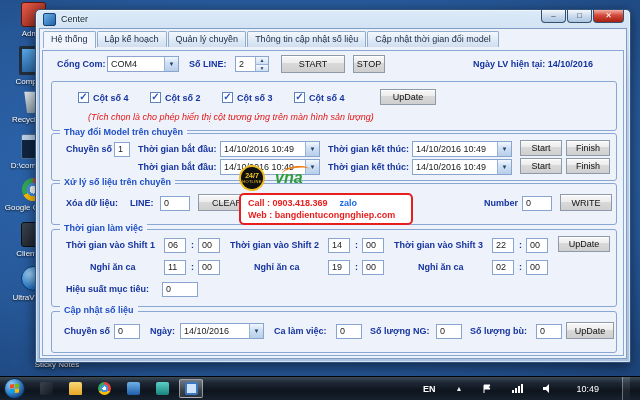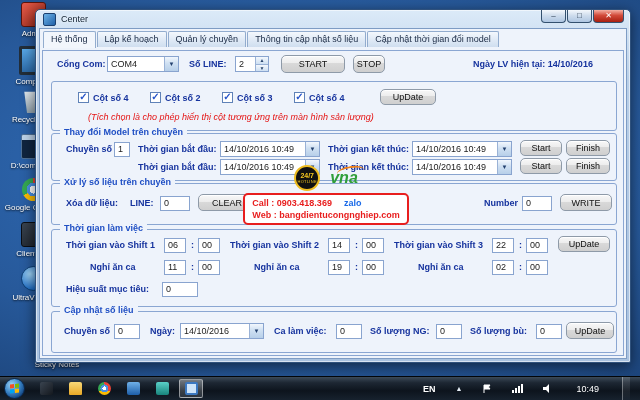--- a/index.html
+++ b/index.html
@@ -46,21 +46,21 @@
   .tab{font-size:9px;padding:2px 7px 3px;color:#1a2a44;white-space:nowrap;
     background:linear-gradient(#f4f8fd,#dde8f5 60%,#cfdeef);
     border:1px solid #92acce;border-bottom:none;border-radius:2px 2px 0 0;}
   .tab.active{background:#f2f6fc;position:relative;z-index:3;margin-bottom:-1px;padding-bottom:4px;}
   .page{position:absolute;left:2px;right:2px;top:21px;bottom:2px;border:1px solid #8aa6d2;
     background:#eef3fb;}
 
   
   .lbl{position:absolute;font-size:9px;font-weight:bold;color:#16339e;white-space:nowrap;text-align:center;}
   .btn{position:absolute;height:18px;box-sizing:border-box;display:flex;align-items:center;
-    justify-content:center;font-size:9px;color:#111;border:1px solid #8e9aa8;border-radius:5px;
+    justify-content:center;font-size:9px;color:#111;border:1px solid #8e9aa8;border-radius:0;
     background:linear-gradient(#f8f8f8,#ececec 45%,#d9d9d9 46%,#cfcfcf);
     box-shadow:inset 0 1px 0 #fff;white-space:nowrap;cursor:default;}
   .txt{position:absolute;box-sizing:border-box;height:15px;background:#fff;border:1px solid #89a4cf;
     font-size:9px;color:#222;line-height:13px;padding:0 3px;white-space:nowrap;overflow:hidden;}
   .combo,.dtp,.spinbox{position:absolute;box-sizing:border-box;height:16px;background:#fff;
     border:1px solid #89a4cf;display:flex;align-items:stretch;overflow:hidden;}
   .cv{flex:1;font-size:9px;color:#222;padding:0 3px;line-height:14px;white-space:nowrap;overflow:hidden;}
   .dd{width:13px;flex:none;display:flex;align-items:center;justify-content:center;font-size:6px;
     color:#23406e;background:linear-gradient(#f2f7fd,#cfe0f2 45%,#b7cfe9);border-left:1px solid #9ab2d6;}
   .sp{width:12px;flex:none;display:flex;flex-direction:column;border-left:1px solid #9ab2d6;}
@@ -73,21 +73,21 @@
     font-weight:bold;color:#1f4fc4;white-space:nowrap;}
   .cbx{position:absolute;display:flex;align-items:center;gap:4px;}
   .cb{width:11px;height:11px;box-sizing:border-box;background:#fff;border:1px solid #5f82b8;
     display:flex;align-items:center;justify-content:center;}
   .tick{color:#2553c9;font-size:10px;font-weight:bold;line-height:9px;margin-top:-2px;}
   .clab{font-size:9px;color:#16339e;font-weight:bold;white-space:nowrap;}
   .note{position:absolute;color:#e51414;font-size:9px;font-style:italic;white-space:nowrap;}
 
   
   .ad{position:absolute;left:196px;top:114px;width:174px;z-index:30;display:flex;
-    flex-direction:column;align-items:center;}
+    flex-direction:column;}
   .ad-logos{display:flex;align-items:center;gap:10px;height:26px;}
   .badge{width:26px;height:26px;box-sizing:border-box;border-radius:50%;background:#101010;
     border:2px solid #eebc20;color:#f5c620;display:flex;flex-direction:column;align-items:center;
     justify-content:center;}
   .badge .b1{font-size:7px;font-weight:bold;line-height:7px;}
   .badge .b2{font-size:4px;line-height:5px;letter-spacing:.3px;}
   .vna{position:relative;font-size:16px;line-height:16px;font-weight:bold;font-style:italic;color:#2f9e38;}
   .vna::after{content:"";position:absolute;right:-7px;top:-4px;width:28px;height:10px;
     border-top:2px solid #f08018;border-radius:50%;transform:rotate(-8deg);}
   .ad-box{margin-top:2px;background:#fff;border:2px solid #e81e1e;border-radius:5px;padding:2px 7px;}

